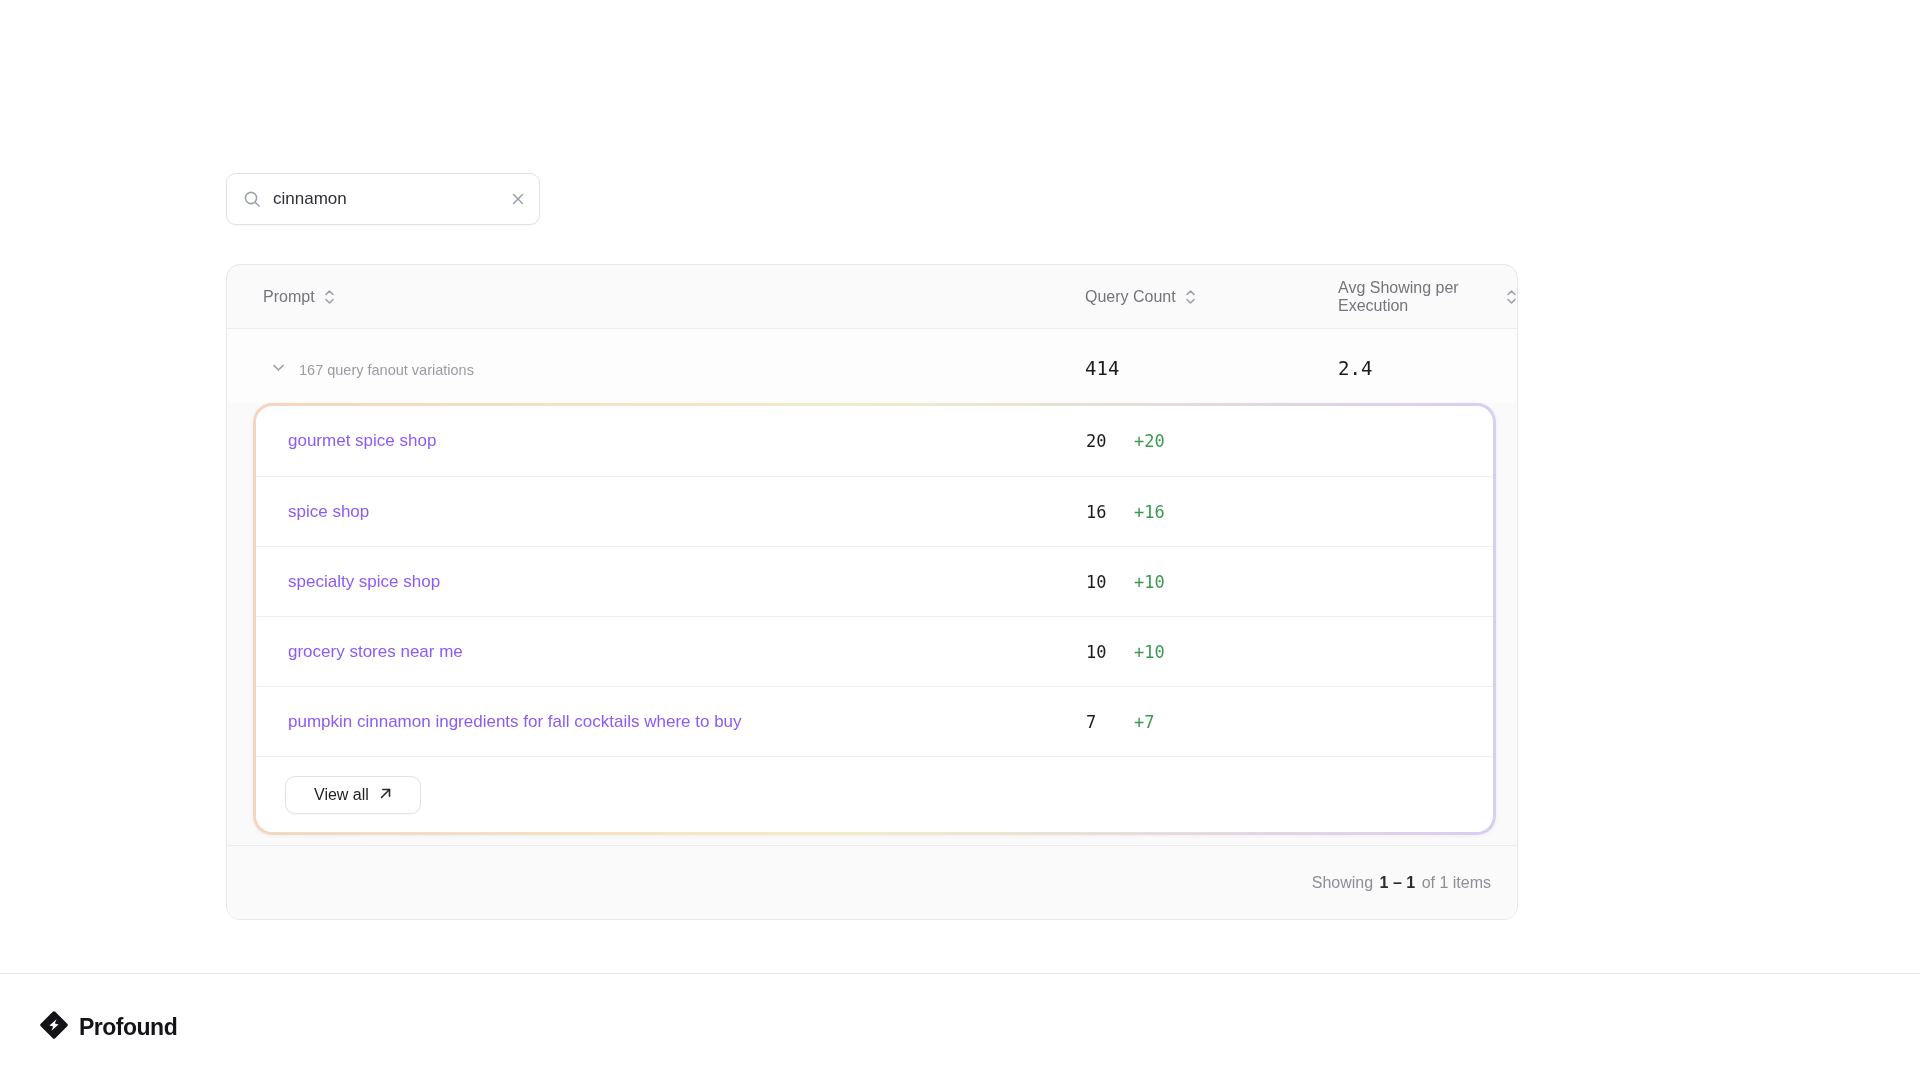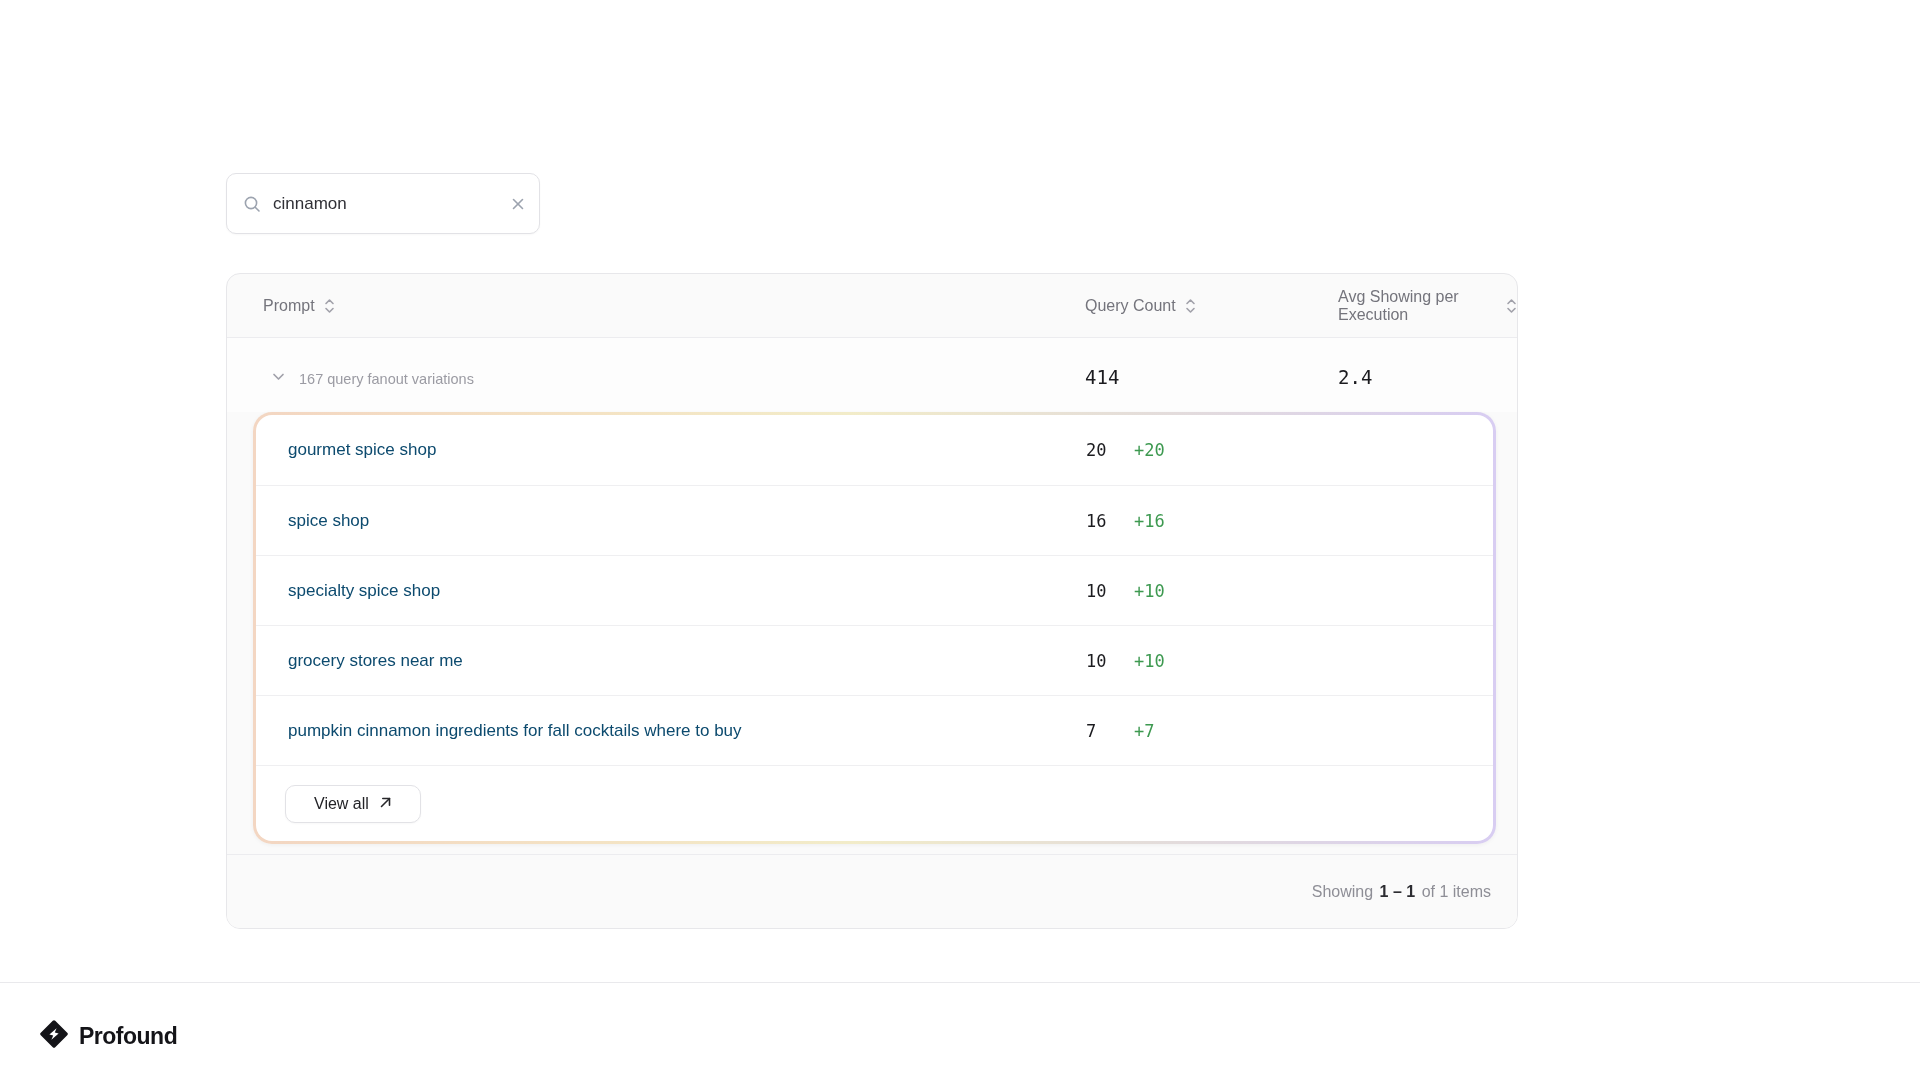--- a/index.html
+++ b/index.html
@@ -7,21 +7,21 @@
     font-family:"Liberation Sans", sans-serif; color:#18181b; overflow:hidden; }
   .mono { font-family:"DejaVu Sans Mono", monospace; }
 
   .content { width:1458px; margin-left:226px; padding-top:146px; }
 
   
   .page-header { display:flex; justify-content:space-between; align-items:flex-start; }
   .page-title { font-size:25px; font-weight:700; letter-spacing:-0.4px; color:#141418; }
   .page-subtitle { font-size:19px; color:#8e8e96; margin-top:10px; font-weight:400; }
 
-  .search-box { margin-top:27px; width:314px; height:61px; background:#fff;
+  .search-box { margin-top:27px; width:314px; height:52px; background:#fff;
     border:1px solid #e2e2e6; border-radius:10px; display:flex; align-items:center;
     padding:0 12px 0 14px; box-shadow:0 1px 2px rgba(0,0,0,.03); }
   .search-box input { border:none; outline:none; flex:1; font-size:17px; color:#303036;
     font-family:"Liberation Sans", sans-serif; background:transparent; margin-left:10px; }
   .icon-btn { display:flex; align-items:center; justify-content:center; cursor:pointer;
     background:none; border:none; padding:2px; }
 
   
   .card { margin-top:39px; width:1292px; border:1px solid #e7e7ea; border-radius:14px;
     background:#fafafa; overflow:hidden; }
@@ -41,21 +41,21 @@
   .prompt-sub { font-size:14.5px; color:#9b9ba3; margin-top:7px; }
   .main-val { font-size:19px; color:#1b1b1f; padding-top:2px; }
 
   
   .fanout-wrap { margin:0 21px 10px 26px; border-radius:19px; padding:3px;
     background:linear-gradient(90deg,#f3d6c2 0%, #f4e3c4 28%, #f2ecc9 48%, #e4ddda 72%, #d8cdf2 100%);
     box-shadow:0 1px 4px rgba(0,0,0,.05); }
   .fanout-inner { background:#ffffff; border-radius:16px; overflow:hidden; }
   .fanout-row { display:grid; grid-template-columns:830px 48px 1fr; height:70px; align-items:center; }
   .fanout-row + .fanout-row, .viewall-row { border-top:1px solid #efeff1; }
-  .fanout-query { padding-left:32px; font-size:17px; color:#0c4a6e; }
+  .fanout-query { padding-left:32px; font-size:17px; color:#8b5cf6; }
   .fanout-count { font-size:17px; color:#1b1b1f; }
   .fanout-delta { font-size:17px; color:#3d9950; }
   .viewall-row { height:76px; display:flex; align-items:center; padding-left:29px; }
   .viewall-btn { display:inline-flex; align-items:center; gap:10px; height:38px; padding:0 28px;
     background:#fff; border:1px solid #e2e2e6; border-radius:10px; font-size:16px; color:#232327;
     font-family:"Liberation Sans", sans-serif; cursor:pointer; box-shadow:0 1px 2px rgba(0,0,0,.03); }
 
   
   .card-footer { border-top:1px solid #ececef; height:74px; background:#fafafa;
     display:flex; align-items:center; justify-content:flex-end; padding-right:26px; }

